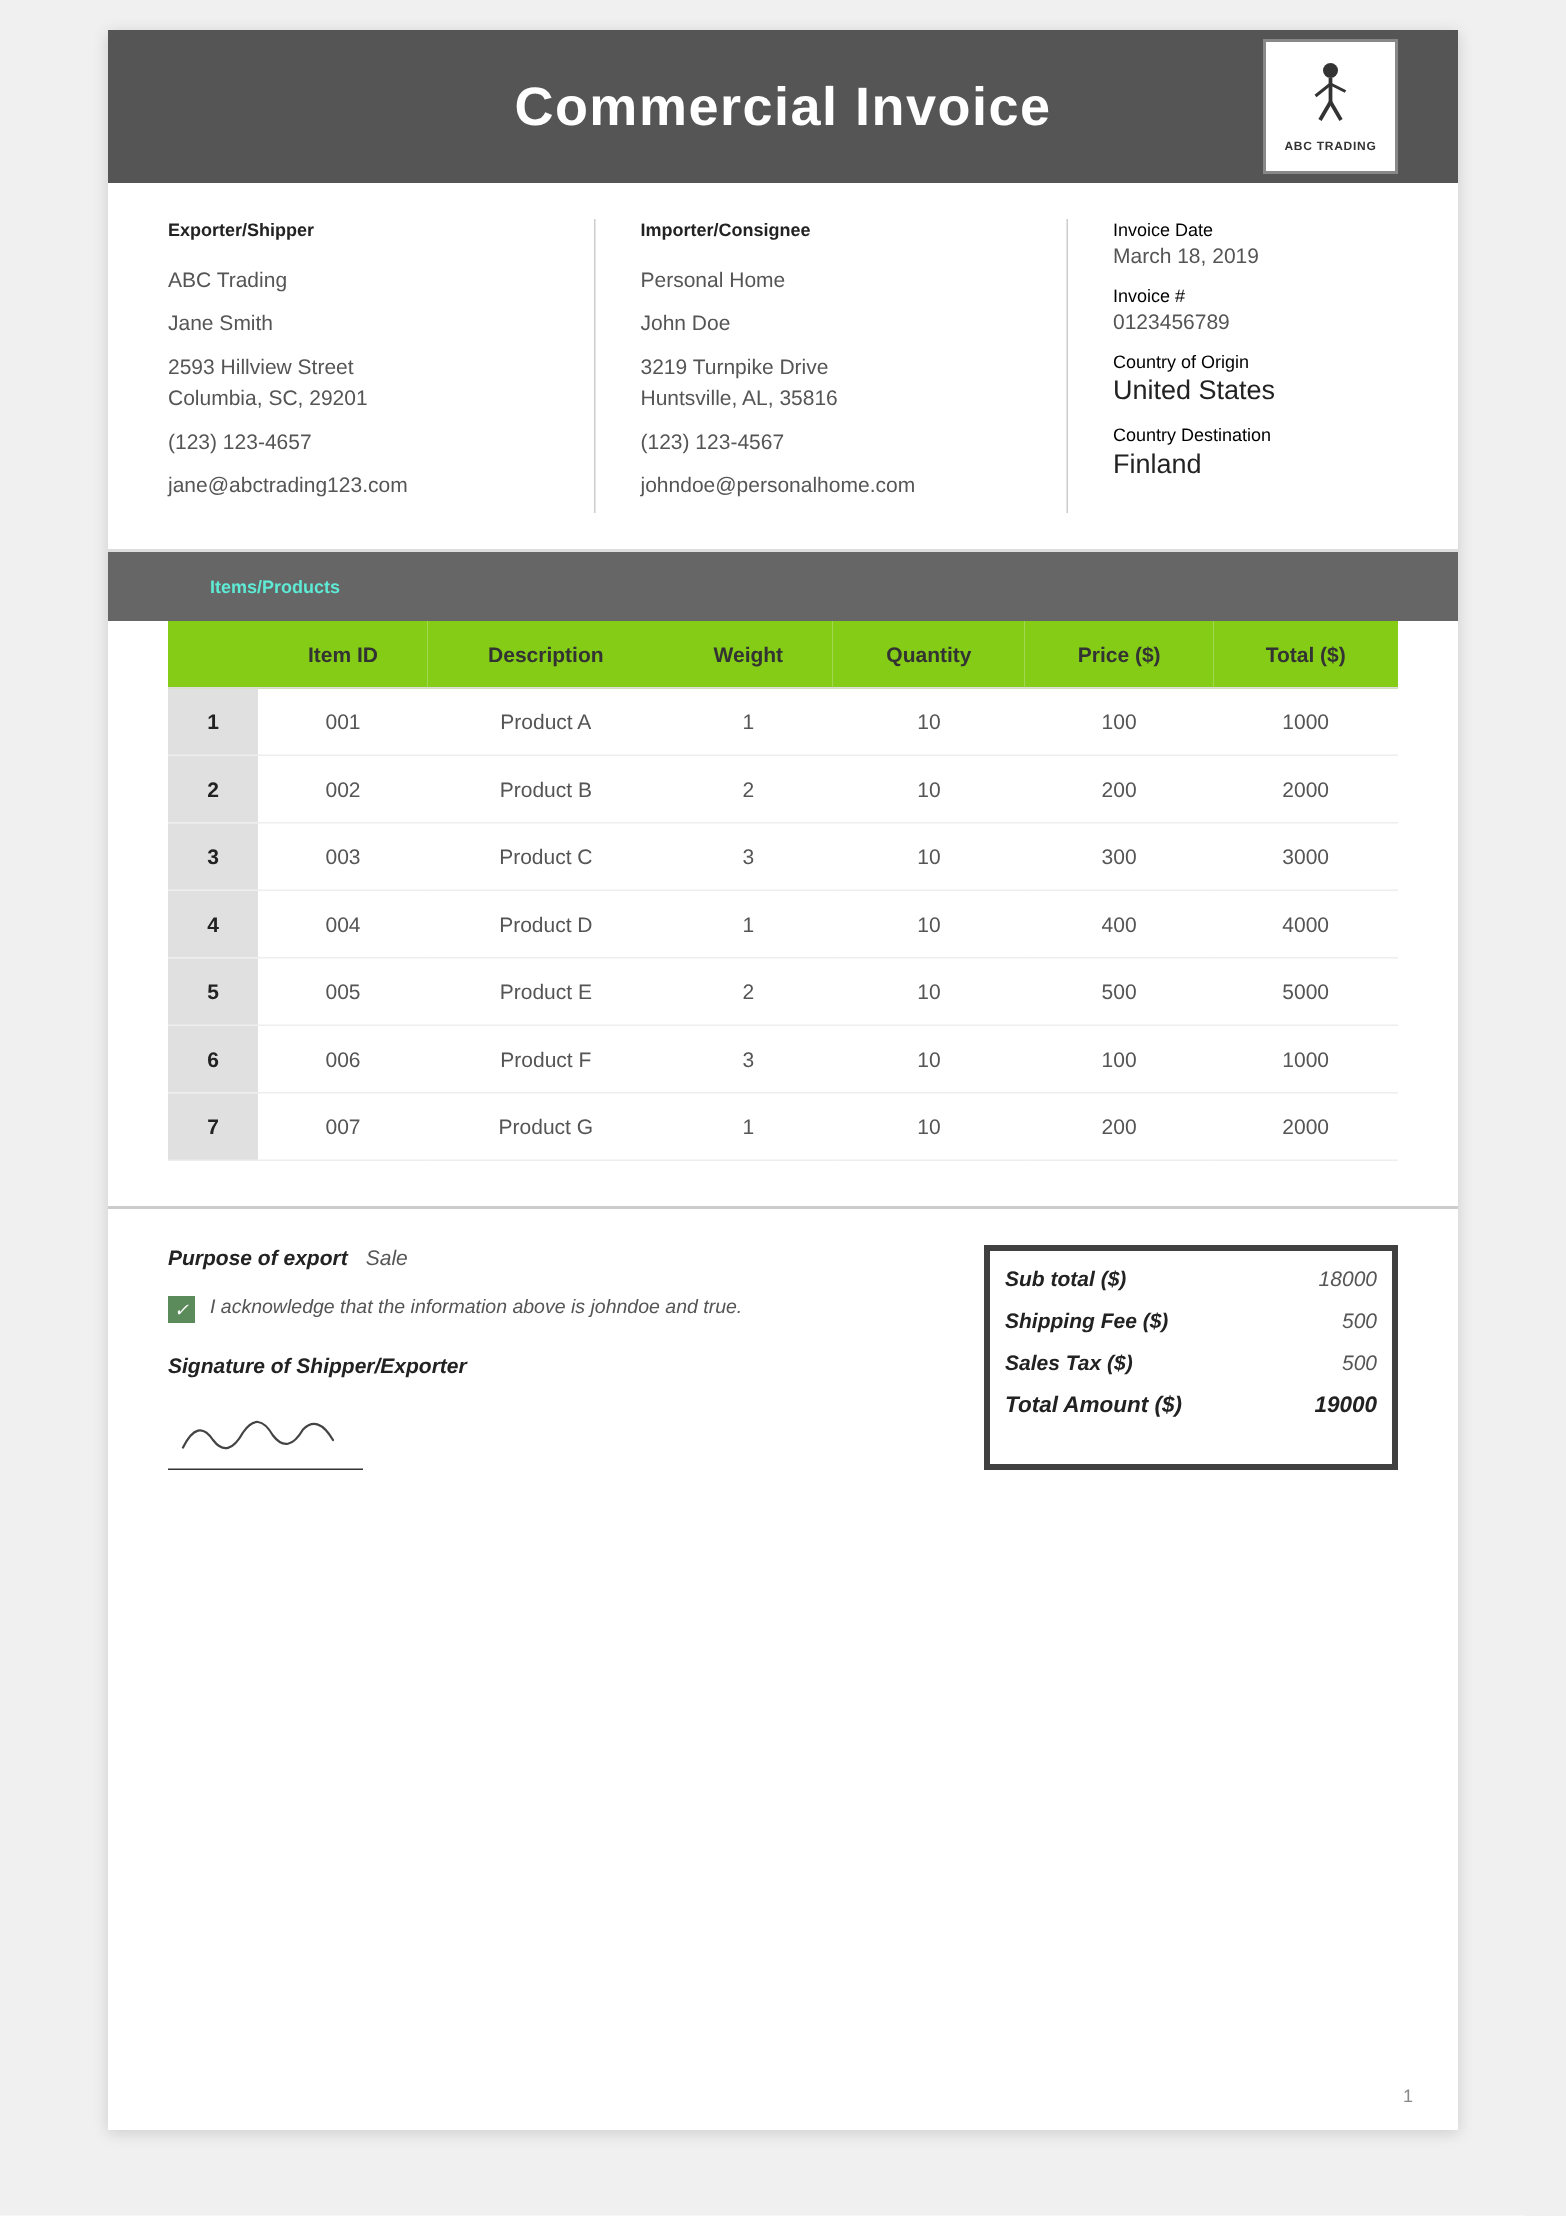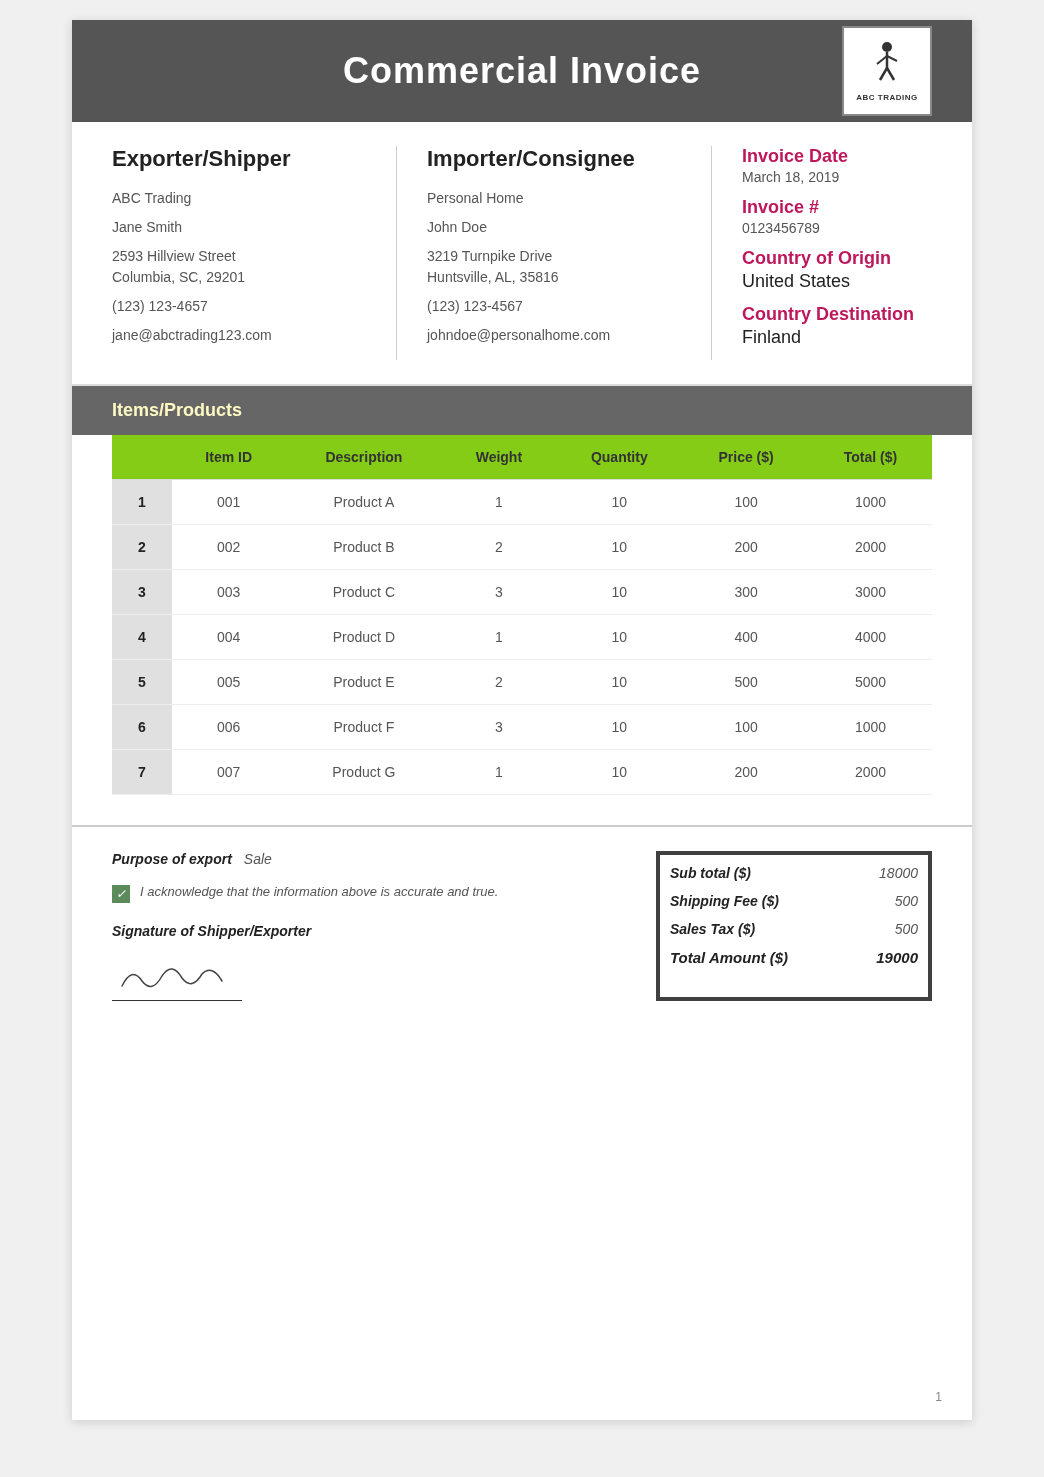--- a/index.html
+++ b/index.html
@@ -77,56 +77,57 @@
       padding-left: 30px;
       padding-right: 30px;
       border-right: 1px solid #ccc;
     }
     .col-invoice {
       width: 220px;
       padding-left: 30px;
     }
     .info-header {
       font-weight: bold;
-      font-size: 22px;
+      font-size: 12px;
       color: #222;
       margin-bottom: 16px;
     }
     .info-line {
       font-size: 14px;
       color: #555;
       margin-bottom: 8px;
       line-height: 1.5;
     }
     .invoice-label {
-      font-weight: bold;
-      font-size: 18px;
-      color: #be185d;
+      font-weight: normal;
+      font-size: 12px;
+      color: #000000;
       margin-bottom: 2px;
     }
     .invoice-value {
       font-size: 14px;
       color: #555;
       margin-bottom: 12px;
     }
     .invoice-value-large {
       font-size: 18px;
       color: #222;
       font-weight: normal;
       margin-bottom: 12px;
     }
     
     .items-header {
       background: #666666;
       padding: 14px 40px;
     }
     .items-header-text {
-      color: #fef9c3;
-      font-size: 18px;
-      font-weight: bold;
+      color: #5eead4;
+      font-size: 12px;
+      font-weight: bold;
+      margin-left: 28px;
     }
     .items-table {
       width: 100%;
       border-collapse: collapse;
       margin: 0 0 0 0;
     }
     .items-table th {
       background: #84cc16;
       font-weight: bold;
       font-size: 14px;
@@ -406,21 +407,21 @@
   <div class="footer-section">
     <div class="footer-left">
       <div class="purpose-line">
         <span class="purpose-label">Purpose of export</span>
         <span class="purpose-value">Sale</span>
       </div>
       <div class="acknowledge-line">
         <div class="checkbox">
           <span class="checkbox-check">✓</span>
         </div>
-        <span class="acknowledge-text">I acknowledge that the information above is accurate and true.</span>
+        <span class="acknowledge-text">I acknowledge that the information above is johndoe and true.</span>
       </div>
       <div class="sig-label">Signature of Shipper/Exporter</div>
       <div class="signature-area">
         <svg class="signature-svg" viewBox="0 0 120 40">
           <path d="M10 30 Q20 10 30 25 Q40 38 50 20 Q60 5 70 22 Q80 35 90 18 Q100 8 110 25" stroke="#444" stroke-width="1.5" fill="none" stroke-linecap="round"></path>
         </svg>
       </div>
     </div>
     <div class="footer-right">
       <div class="totals-row">

